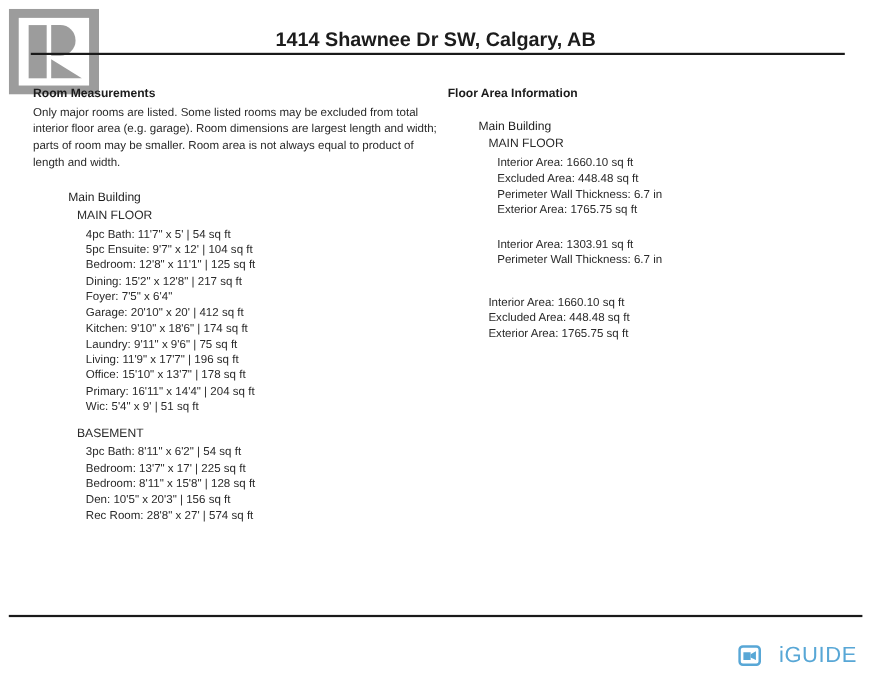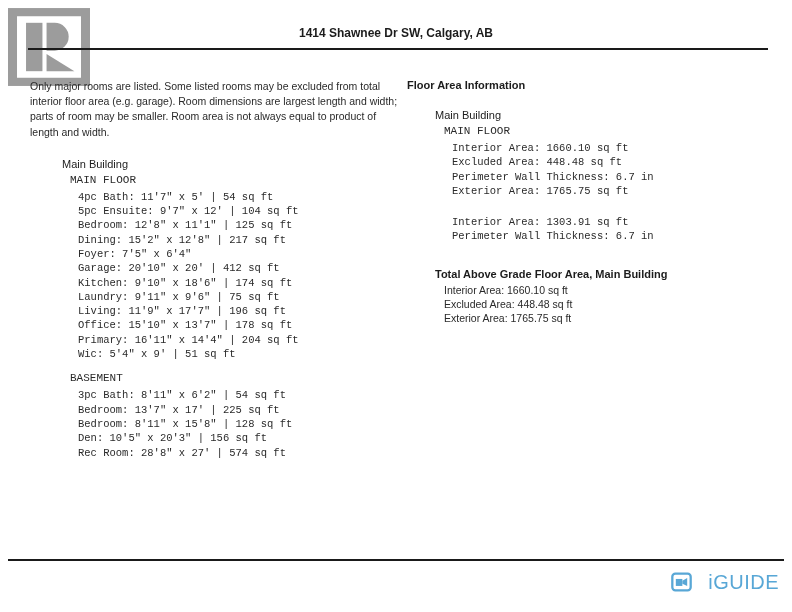--- a/index.html
+++ b/index.html
@@ -12,57 +12,57 @@
   
   .realtor-logo { position:absolute; left:8px; top:8px; z-index:0; width:120px; }
   .realtor-word {
     color:#c9c9c9; font-size:19px; font-weight:400; letter-spacing:2px;
     margin-top:1px; margin-left:-3px; white-space:nowrap;
   }
   .realtor-word .reg { font-size:9px; vertical-align:super; letter-spacing:0; }
 
   
   .title { position:absolute; top:26px; left:0; right:0; text-align:center;
-           font-size:12px; font-weight:bold; z-index:1; color:#1c1c1c; }
+           font-size:18px; font-weight:bold; z-index:1; color:#1c1c1c; }
   .header-rule { position:absolute; top:48px; left:28px; right:24px; height:2px;
                  background:#1a1a1a; z-index:2; }
   .subtitle { position:absolute; top:55px; left:0; right:0; text-align:center;
               font-size:11px; font-weight:bold; z-index:1; color:#1c1c1c; }
 
   
   .col { position:absolute; top:79px; width:368px; font-size:10.5px; z-index:1; }
   .col-left  { left:30px; }
   .col-right { left:407px; }
   .sec-heading { font-weight:bold; font-size:11px; margin-bottom:4px; color:#1c1c1c; }
   .sec-desc { margin:0; line-height:15.2px; color:#2a2a2a; }
 
   .building-block { margin-top:18px; }
   .col-left  .building-block { margin-left:32px; }
   .col-right .building-block { margin-left:28px; }
   .building-name { font-weight:normal; font-size:11px; margin-bottom:3px; color:#1c1c1c; }
 
-  .floor-block { margin-bottom:10px;font-family:Liberation Mono, monospace; }
+  .floor-block { margin-bottom:10px; }
   .col-right .floor-block { margin-bottom:17px; }
   .floor-name { font-size:11px; line-height:15px; margin-bottom:2px; color:#2a2a2a; }
   .col-left  .floor-name { margin-left:8px; }
   .col-right .floor-name { margin-left:9px; }
   .room-list { margin-left:16px; }
   .col-right .room-list { margin-left:17px; }
   .room-line, .stat-line { line-height:14.3px; color:#2a2a2a; }
 
   .total-block { margin-top:24px; margin-left:28px; }
   .total-heading { font-weight:bold; font-size:11px; margin-bottom:3px; color:#1c1c1c; }
   .total-block .stat-list { margin-left:9px; }
 
   
   .footer-rule { position:absolute; left:8px; right:8px; top:559px; height:2px;
                  background:#1a1a1a; z-index:1; }
   .footer-text { position:absolute; left:30px; top:567px; right:110px;
                  font-size:8.5px; color:#2a2a2a; z-index:1; }
-  .iguide { position:absolute; right:13px; top:571px; display:flex;
+  .iguide { position:absolute; right:13px; top:585px; display:flex;
             align-items:center; gap:16px; z-index:1; }
   .iguide-word { color:#58a7d6; font-size:20px; letter-spacing:0.5px; line-height:22px; }
 </style>
 </head>
 <body>
 
 <div class="page">
 
   <div class="realtor-logo">
     <svg width="82" height="78" viewBox="0 0 100 95">
@@ -71,20 +71,21 @@
       <rect x="22" y="18" width="20" height="59" fill="#9c9c9c"></rect>
       <path d="M47,18 h10 a17,17 0 0 1 0,34 h-10 z" fill="#9c9c9c"></path>
       <path d="M47,56 L47,77 L81,77 Z" fill="#9c9c9c"></path>
     </svg>
   </div>
 
   <div class="title">1414 Shawnee Dr SW, Calgary, AB</div>
   <div class="header-rule"></div>
 
   <div class="col col-left">
+    <div class="sec-heading">Room Measurements</div>
     <p class="sec-desc">Only major rooms are listed. Some listed rooms may be excluded from total interior floor area (e.g. garage). Room dimensions are largest length and width; parts of room may be smaller. Room area is not always equal to product of length and width.</p>
     <div class="building-block">
       <div class="building-name">Main Building</div>
       <div>
 
           <div class="floor-block">
             <div class="floor-name">MAIN FLOOR</div>
             <div class="room-list">
 
                 <div class="room-line">4pc Bath: 11'7" x 5' | 54 sq ft</div>
@@ -158,21 +159,20 @@
                 <div class="stat-line">Interior Area: 1303.91 sq ft</div>
 
 
                 <div class="stat-line">Perimeter Wall Thickness: 6.7 in</div>
 
               </div>
           </div>
         </div>
     </div>
     <div class="total-block">
-      <div class="total-heading">Total Above Grade Floor Area, Main Building</div>
       <div class="stat-list">
 
           <div class="stat-line">Interior Area: 1660.10 sq ft</div>
 
           <div class="stat-line">Excluded Area: 448.48 sq ft</div>
 
           <div class="stat-line">Exterior Area: 1765.75 sq ft</div>
         </div>
     </div>
   </div>

